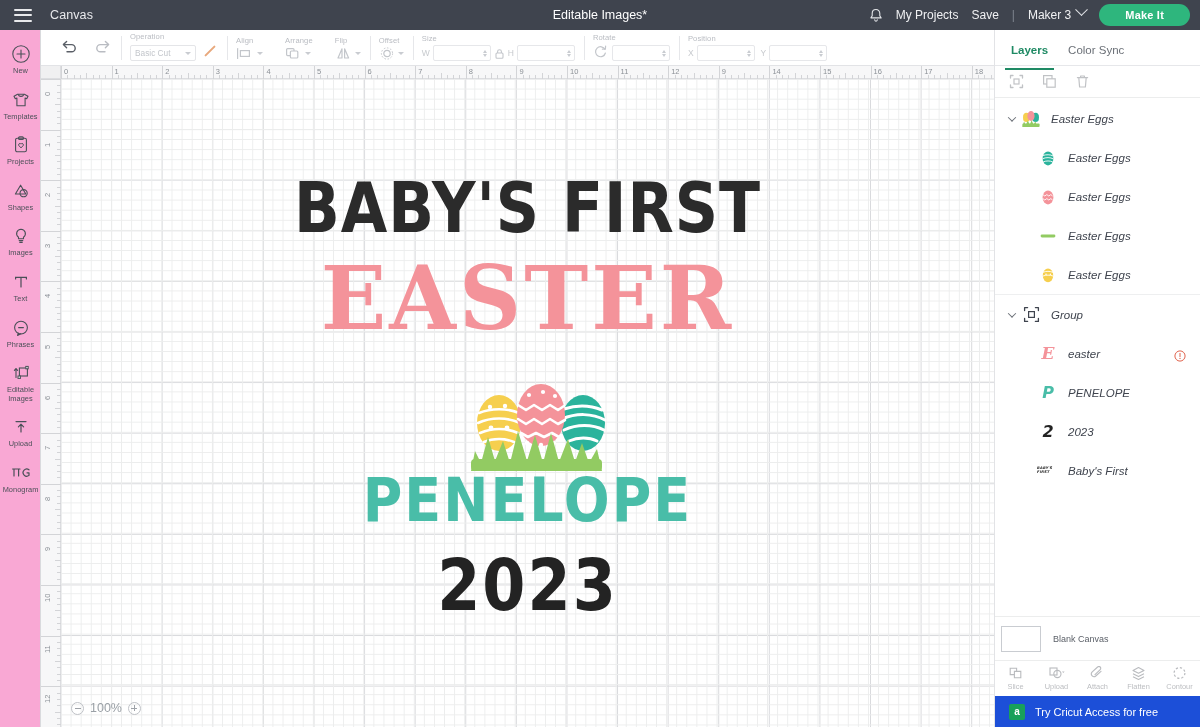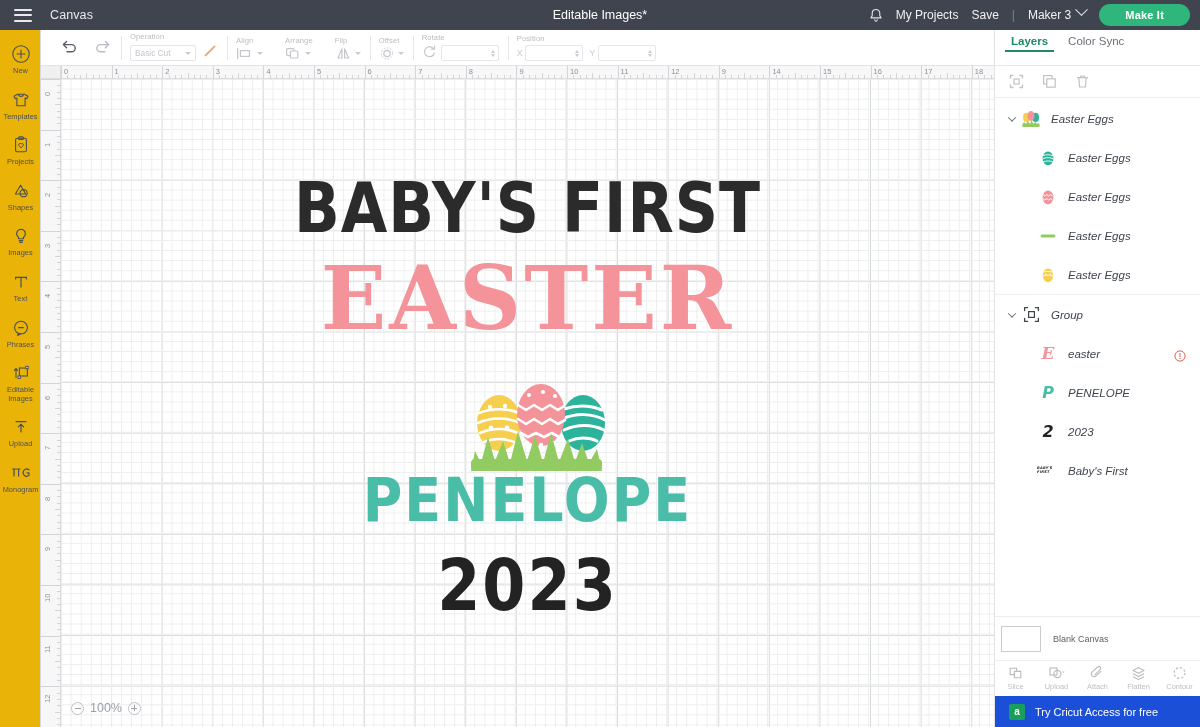--- a/index.html
+++ b/index.html
@@ -38,21 +38,21 @@
           transform: rotate(45deg) translate(-2px,-2px); }
   .makeit {
     background: #2eb67d; color: #ffffff; border: none; border-radius: 13px;
     height: 22px; padding: 0 26px; font-size: 11px; font-weight: bold;
     font-family: "Liberation Sans", sans-serif; cursor: pointer; letter-spacing: .2px;
   }
 
   
   .rail {
     position: absolute; top: 30px; left: 0; width: 41px; height: 697px;
-    background: #eab308; border-right: 1px solid #d9dadd;
+    background: #f9a8d4; border-right: 1px solid #d9dadd;
     padding-top: 6px;
   }
   .rail-item {
     width: 41px; padding: 7px 0 6px; display: flex; flex-direction: column;
     align-items: center; gap: 2px; cursor: pointer;
   }
   .rail-ico { width: 22px; height: 22px; display: flex; align-items: center; justify-content: center; }
   .rail-lbl { font-size: 7.4px; color: #4a4f57; text-align: center; line-height: 8.6px; letter-spacing: .05px; }
 
   
@@ -162,21 +162,21 @@
   .zcircle.plus::after { content: ""; position: absolute; left: 5.1px; top: 2.5px; width: 1px; height: 6px; background: #9ea2a8; }
   .zlbl { font-size: 12.5px; color: #9aa0a6; }
 
   
   .rpanel {
     position: absolute; top: 30px; left: 994px; width: 206px; height: 697px;
     background: #ffffff; border-left: 1px solid #e2e3e6;
   }
   .rtabs { display: flex; height: 36px; border-bottom: 1px solid #e6e7ea; padding-left: 6px; }
   .rtab {
-    font-size: 11.5px; color: #6b7077; padding: 0 10px; height: 22px;
+    font-size: 11.5px; color: #6b7077; padding: 0 10px; height: 40px;
     display: flex; align-items: center; cursor: pointer; position: relative;
   }
   .rtab.active { color: #1f8a64; font-weight: bold; }
   .rtab.active::after {
     content: ""; position: absolute; left: 4px; right: 4px; bottom: 0; height: 2.5px; background: #1f8a64;
   }
   .rtools {
     height: 32px; display: flex; align-items: center; gap: 18px; padding-left: 14px;
     border-bottom: 1px solid #eceded;
   }
@@ -426,20 +426,49 @@
         <span class="tbtn">
           <svg width="16" height="13" viewBox="0 0 16 13" fill="none">
             <circle cx="8" cy="6.5" r="3.2" stroke="#c3c6cb" stroke-width="1.2"></circle>
             <circle cx="8" cy="6.5" r="5.6" stroke="#c3c6cb" stroke-width="1" stroke-dasharray="1.6 1.6"></circle>
           </svg>
           <span class="caret"></span>
         </span>
       </div>
     </div>
 
+    <div class="tgroup">
+      <div class="tcol">
+        <span class="tcap">Size</span>
+        <div style="display:flex;align-items:center;">
+          <span class="fieldlbl">W</span>
+          <div class="numfield">
+            <span></span>
+            <span class="spin">
+                <i class="up"></i>
+                <i class="dn"></i>
+              </span>
+          </div>
+          <span class="lockwrap">
+            <svg width="11" height="12" viewBox="0 0 11 12" fill="none" style="margin-bottom:-1px;">
+              <rect x="2" y="5" width="7" height="5.2" rx="1" stroke="#c3c6cb" stroke-width="1.1"></rect>
+              <path d="M3.6 5V3.6a1.9 1.9 0 0 1 3.8 0V5" stroke="#c3c6cb" stroke-width="1.1"></path>
+            </svg>
+          </span>
+          <span class="fieldlbl">H</span>
+          <div class="numfield">
+            <span></span>
+            <span class="spin">
+                <i class="up"></i>
+                <i class="dn"></i>
+              </span>
+          </div>
+        </div>
+      </div>
+    </div>
 
     <div class="tgroup">
       <div class="tcol">
         <span class="tcap">Rotate</span>
         <div style="display:flex;align-items:center;gap:4px;">
           <span>
             <svg width="15" height="14" viewBox="0 0 15 14" fill="none">
               <path d="M12 5.4A5 5 0 1 0 12.4 9" stroke="#c3c6cb" stroke-width="1.2" stroke-linecap="round"></path>
               <path d="M9.4 5.2 12.4 5l.2-3" stroke="#c3c6cb" stroke-width="1.2" stroke-linecap="round" stroke-linejoin="round"></path>
             </svg>

